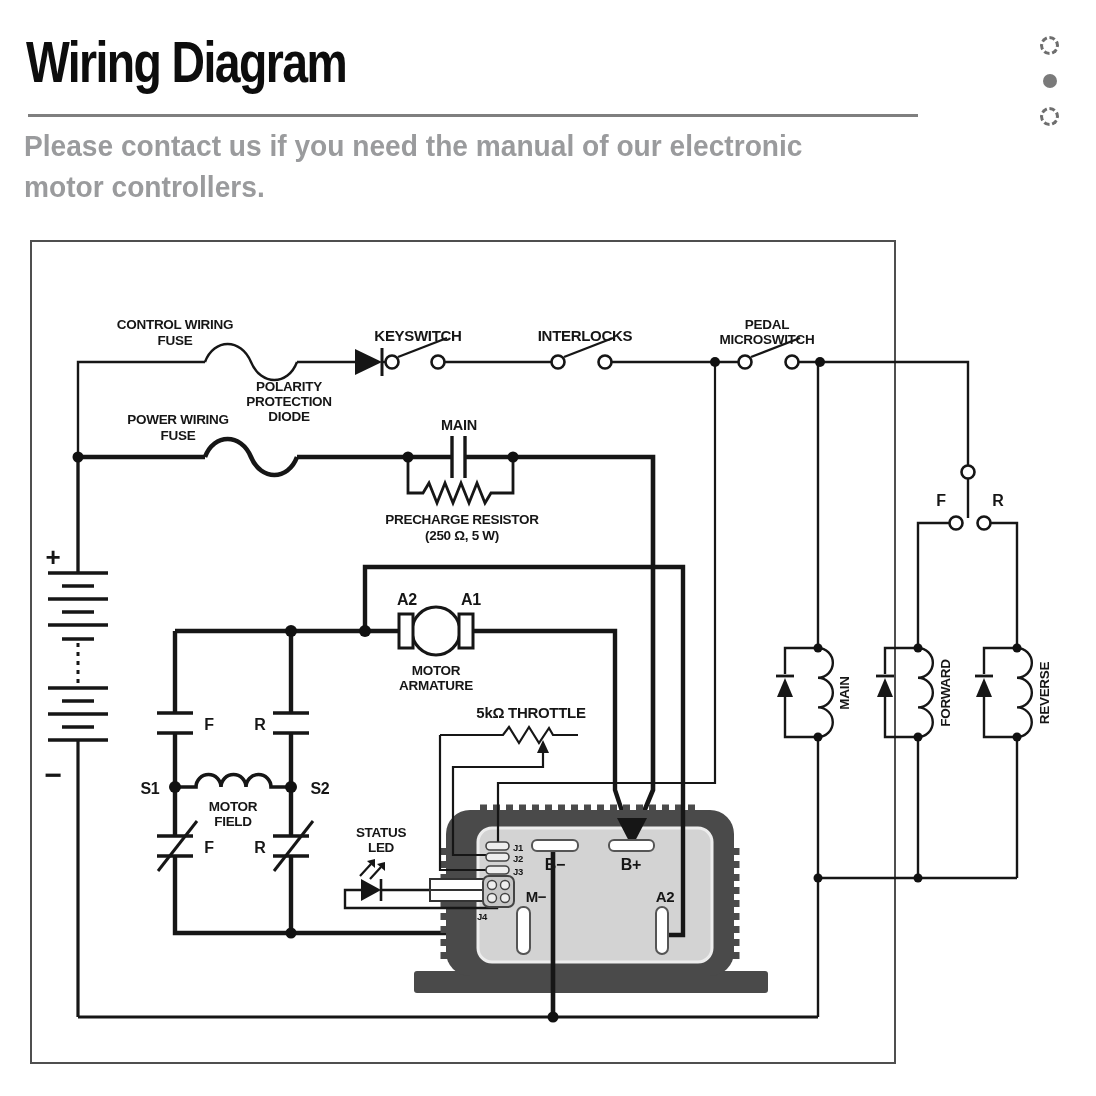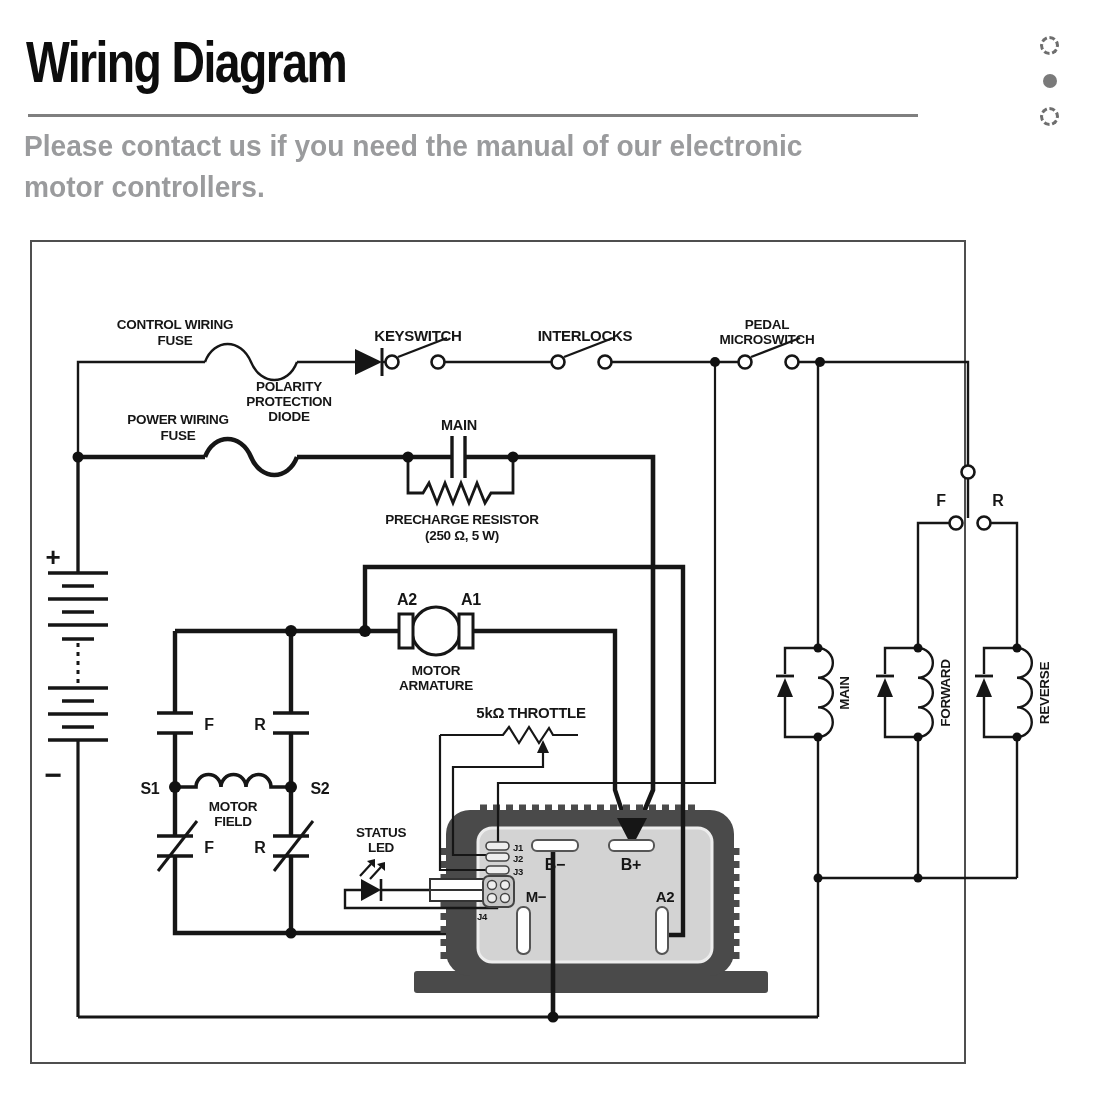--- a/index.html
+++ b/index.html
@@ -8,21 +8,21 @@
   .title{position:absolute;left:26px;top:28px;font-size:58px;font-weight:bold;
          color:#0d0d0d;letter-spacing:-2px;transform:scaleX(0.80);transform-origin:left top;
          white-space:nowrap;}
   .divider{position:absolute;left:28px;top:114px;width:890px;height:3px;background:#7f7f7f;}
   .subtitle{position:absolute;left:24px;top:126px;width:920px;font-size:29px;font-weight:bold;
             color:#9a9b9d;line-height:41px;transform:scaleX(0.97);transform-origin:left top;}
   .carousel{position:absolute;left:1040px;top:36px;display:flex;flex-direction:column;
             align-items:center;gap:19px;}
   .dash-circle{width:13px;height:13px;border:3px dashed #6e6e6e;border-radius:50%;}
   .dot{width:14px;height:14px;border-radius:50%;background:#7a7a7a;}
-  .panel{position:absolute;left:30px;top:240px;width:936px;height:824px;
+  .panel{position:absolute;left:30px;top:240px;width:866px;height:824px;
          border:2px solid #4f4f4f;box-sizing:border-box;background:#fff;}
   svg text{font-family:"Liberation Sans",sans-serif;font-weight:bold;fill:#161616;}
 </style>
 </head>
 <body>
 
 <div class="page">
 
   <div class="title">Wiring Diagram</div>
   <div class="divider"></div>

